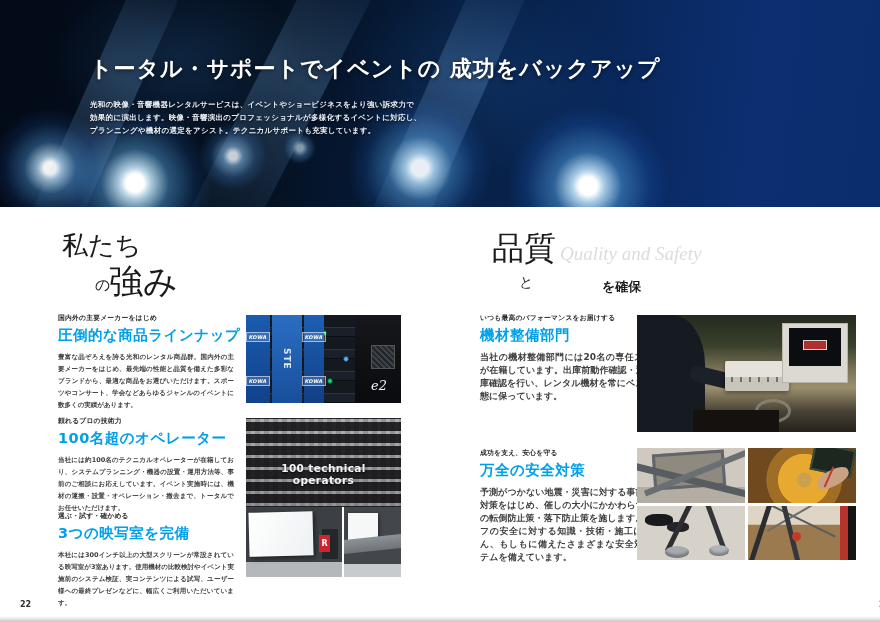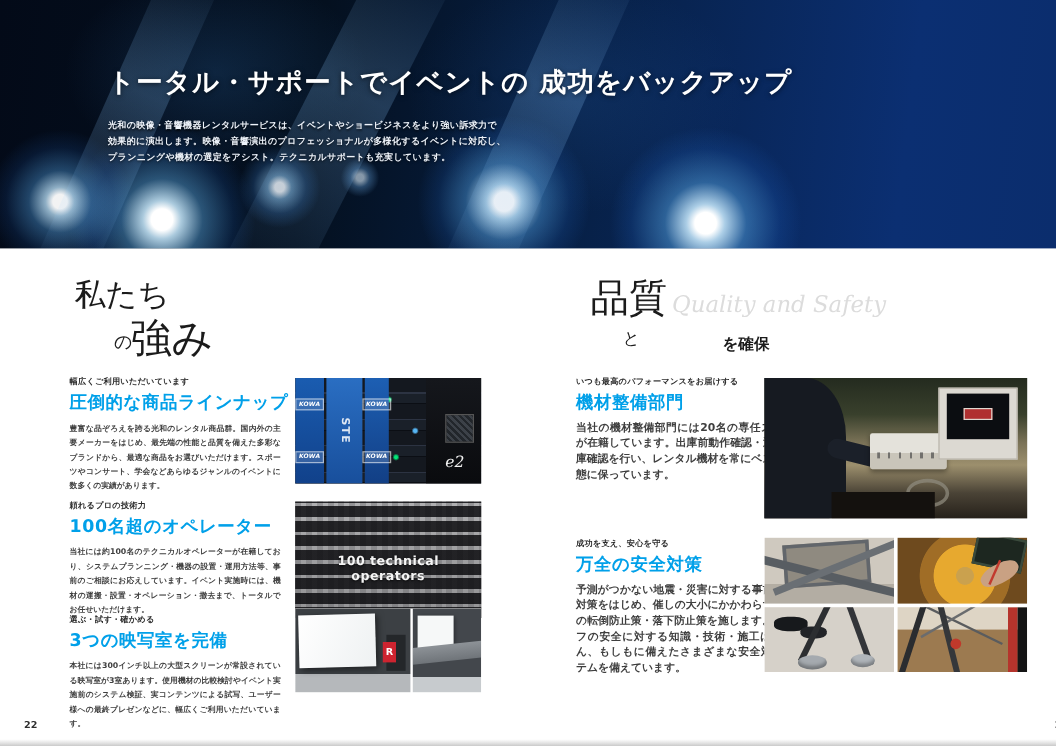--- a/index.html
+++ b/index.html
@@ -141,29 +141,29 @@
       <div>プランニングや機材の選定をアシスト。テクニカルサポートも充実しています。</div>
     </div>
   </div>
 
   <div class="jp-head" style="left:58px;top:226px;width:230px;height:72px;">
     <span style="left:4px;top:2px;font-size:26px;">私たち</span>
     <span style="left:37px;top:50px;font-size:15px;">の</span>
     <span style="left:51px;top:33px;font-size:34px;">強み</span>
   </div>
 
-  <div class="jp-head" style="left:490px;top:226px;width:260px;height:72px;">
+  <div class="jp-head" style="left:490px;top:226px;width:260px;height:72px;font-family:Liberation Serif, serif;">
     <span style="left:2px;top:1px;font-size:32px;">品質</span>
     <span class="head-en" style="left:70px;top:17px;font-size:19px;">Quality and Safety</span>
     <span style="left:29px;top:48px;font-size:14px;">と</span>
     <span style="left:112px;top:52px;font-size:13px;font-weight:bold;">を確保</span>
   </div>
 
   <div class="section" style="left:58px;top:313px;width:176px;">
-    <div class="kicker">幅広くご利用いただいています</div>
+    <div class="kicker">国内外の主要メーカーをはじめ</div>
     <div class="sec-title">圧倒的な商品ラインナップ</div>
     <div class="sec-body">豊富な品ぞろえを誇る光和のレンタル商品群。国内外の主要メーカーをはじめ、最先端の性能と品質を備えた多彩なブランドから、最適な商品をお選びいただけます。スポーツやコンサート、学会などあらゆるジャンルのイベントに数多くの実績があります。</div>
   </div>
 
   <div class="section" style="left:58px;top:416px;width:176px;">
     <div class="kicker">頼れるプロの技術力</div>
     <div class="sec-title">100名超のオペレーター</div>
     <div class="sec-body">当社には約100名のテクニカルオペレーターが在籍しており、システムプランニング・機器の設置・運用方法等、事前のご相談にお応えしています。イベント実施時には、機材の運搬・設置・オペレーション・撤去まで、トータルでお任せいただけます。</div>
   </div>
 

